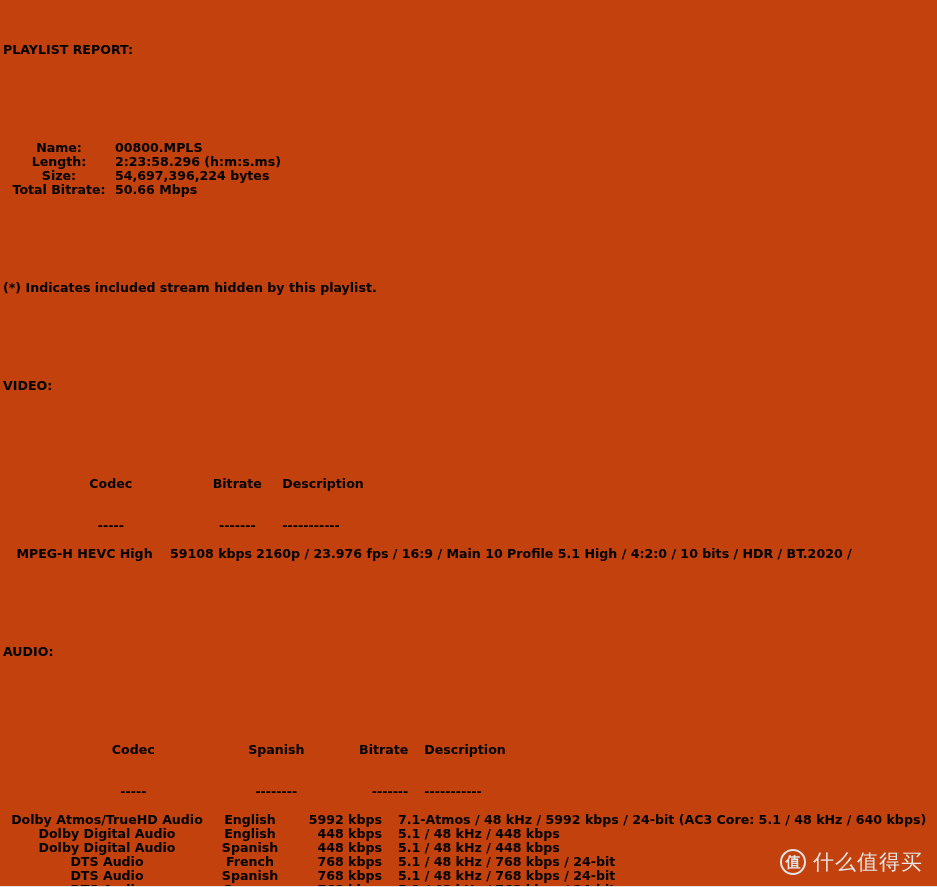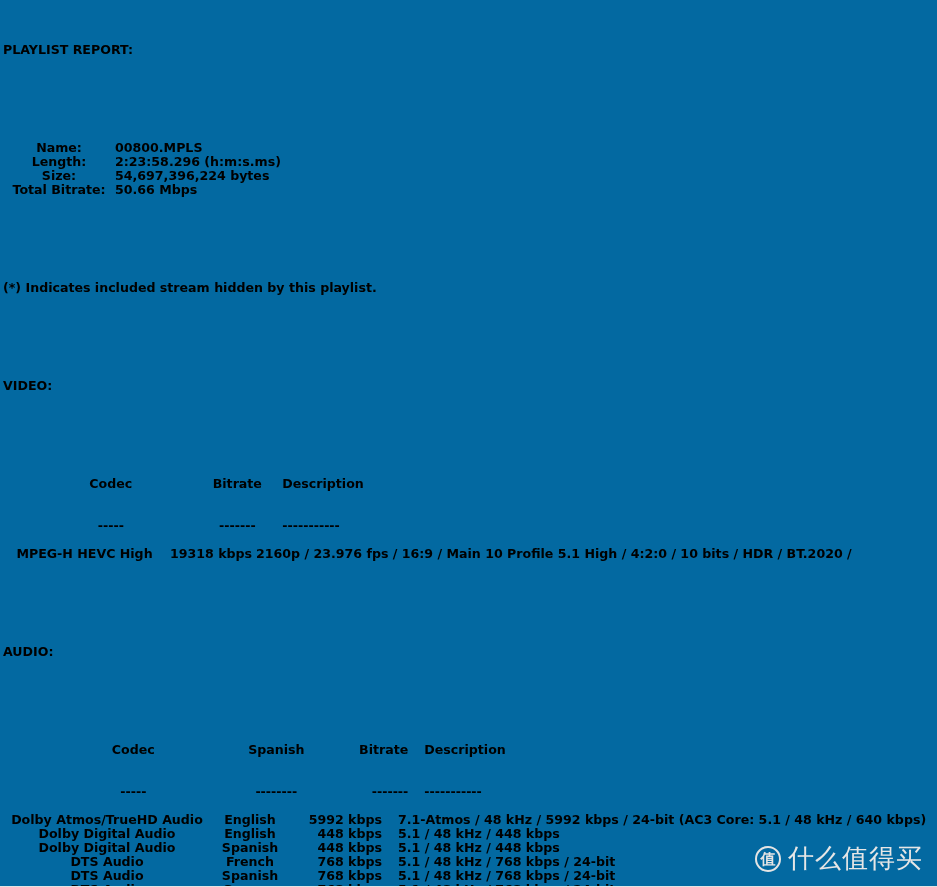--- a/index.html
+++ b/index.html
@@ -12,21 +12,21 @@
     height: 887px;
     overflow: hidden;
     font-family: "DejaVu Sans", "Liberation Sans", sans-serif;
   }
   #report {
     position: relative;
     width: 937px;
     height: 887px;
     box-sizing: border-box;
     border-bottom: 1px solid #e3e3e3;
-    background: #0369a1;
+    background: #c2410c;
     overflow: hidden;
   }
   .doc {
     position: absolute;
     left: 3px;
     top: 1px;
     width: 1400px;
     color: #000000;
     font-weight: bold;
     font-size: 12.6px;
@@ -74,21 +74,21 @@
     color: #e4e4e4;
     font-size: 15px;
     font-weight: bold;
     line-height: 22px;
     text-align: center;
     box-sizing: border-box;
     font-family: "DejaVu Sans", "Liberation Sans", sans-serif;
   }
   #watermark .wm-text {
     color: #e6e6e6;
-    font-size: 26px;
+    font-size: 21px;
     font-weight: normal;
     letter-spacing: 1px;
     font-family: "DejaVu Sans", "Liberation Sans", sans-serif;
   }
 </style>
 </head>
 <body>
 
 <div id="report">
   <div class="doc">
@@ -103,21 +103,21 @@
     <div class="blank"></div>
 
     <div class="line">VIDEO:</div>
     <div class="blank"></div>
     <div class="line">
       <span class="c v-codec">Codec</span><span class="c v-rate">Bitrate</span><span class="c v-desc">Description</span>
     </div>
     <div class="line dash">
       <span class="c v-codec">-----</span><span class="c v-rate">-------</span><span class="c v-desc">-----------</span>
     </div>
-    <div id="video-rows"><div class="line"><span class="c v-codec">MPEG-H HEVC High</span><span class="c v-rate">19318 kbps</span><span class="c v-desc">2160p / 23.976 fps / 16:9 / Main 10 Profile 5.1 High / 4:2:0 / 10 bits / HDR / BT.2020 /</span></div></div>
+    <div id="video-rows"><div class="line"><span class="c v-codec">MPEG-H HEVC High</span><span class="c v-rate">59108 kbps</span><span class="c v-desc">2160p / 23.976 fps / 16:9 / Main 10 Profile 5.1 High / 4:2:0 / 10 bits / HDR / BT.2020 /</span></div></div>
 
     <div class="blank"></div>
     <div class="line">AUDIO:</div>
     <div class="blank"></div>
     <div class="line">
       <span class="c a-codec">Codec</span><span class="c a-lang">Spanish</span><span class="c a-rate">Bitrate</span><span class="c a-desc">Description</span>
     </div>
     <div class="line dash">
       <span class="c a-codec">-----</span><span class="c a-lang">--------</span><span class="c a-rate">-------</span><span class="c a-desc">-----------</span>
     </div>

